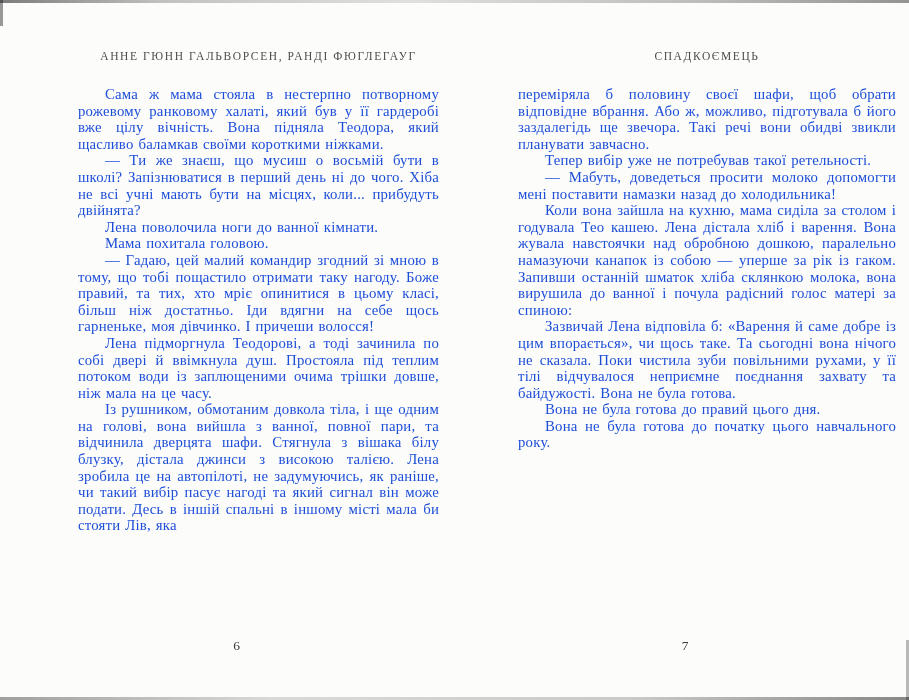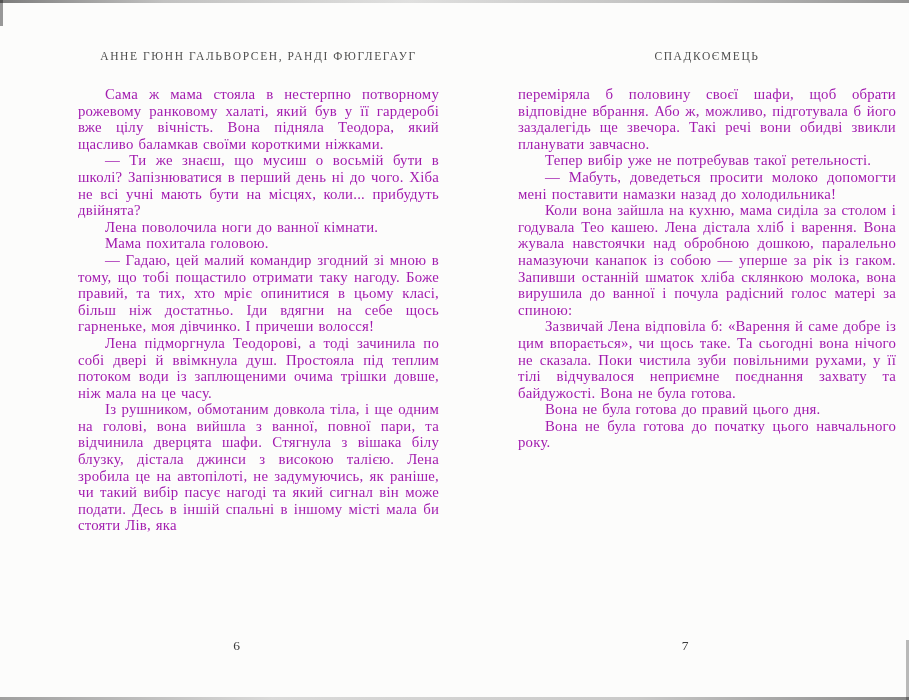--- a/index.html
+++ b/index.html
@@ -54,21 +54,21 @@
   }
 
   .body-text {
     margin-top: 24px;
   }
   .para {
     margin: 0;
     text-align: justify;
     font-size: 14.8px;
     line-height: 16.6px;
-    color: #a21caf;
+    color: #1d4ed8;
     letter-spacing: 0.2px;
     word-spacing: 1px;
     hyphens: auto;
   }
   .para.indent { text-indent: 27px; }
 
   .page-number {
     position: absolute;
     top: 638px;
     left: 0;

